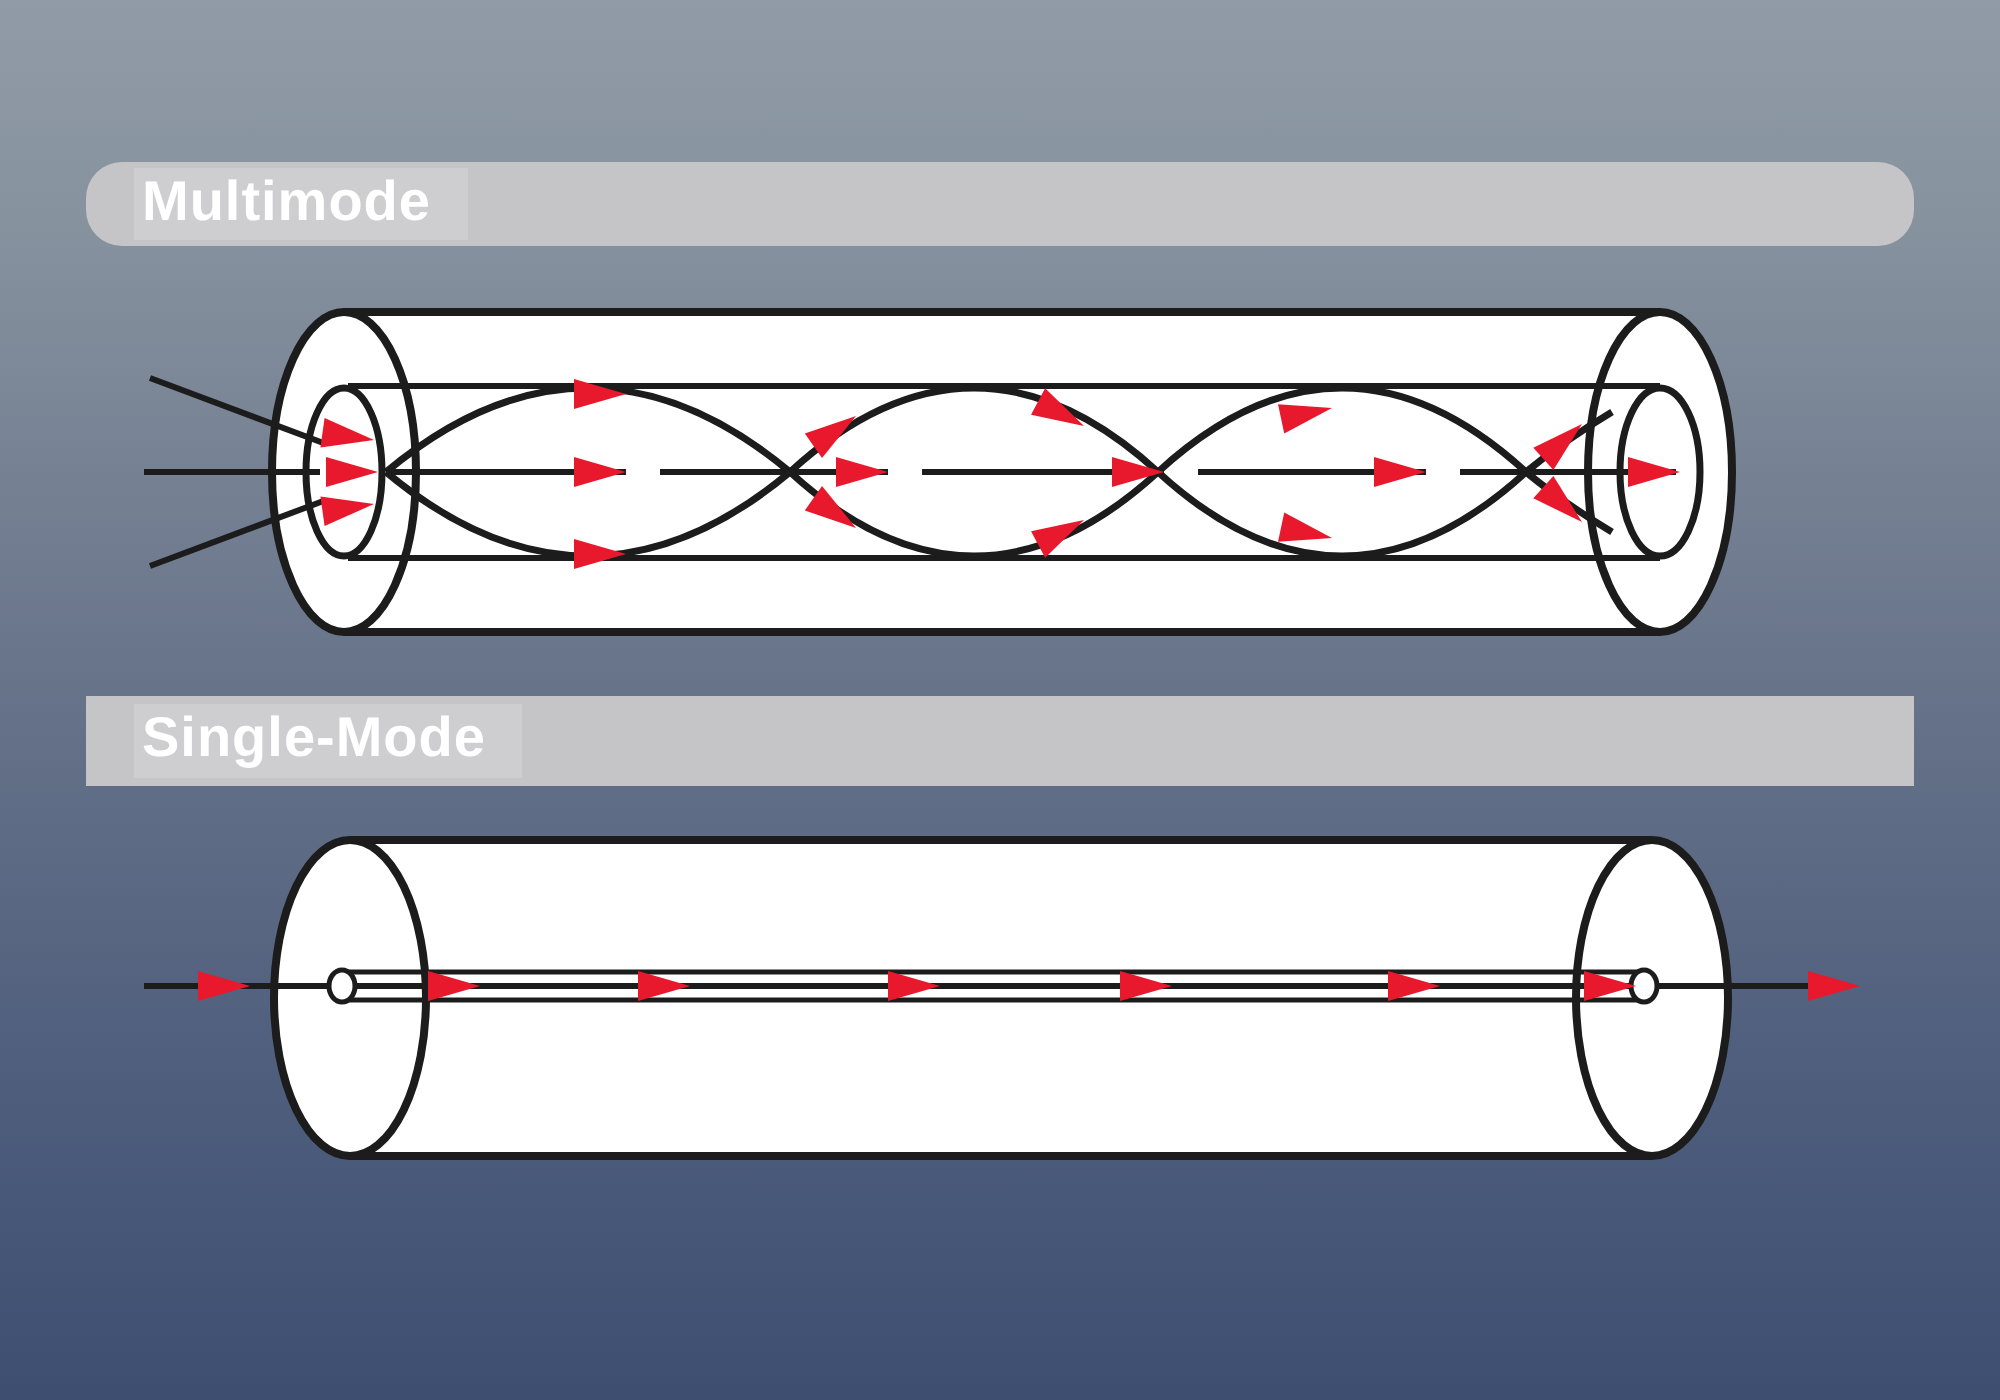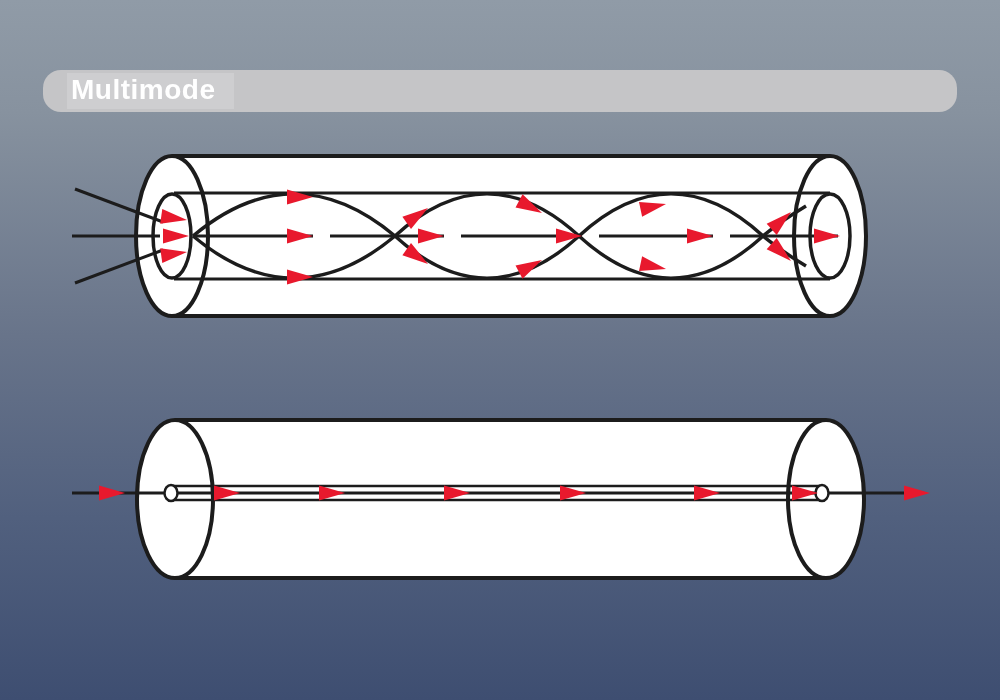--- a/index.html
+++ b/index.html
@@ -13,21 +13,21 @@
       var(--bg-mid) 48%,
       var(--bg-lower) 74%,
       var(--bg-bottom) 100%);
     font-family:"Liberation Sans",sans-serif;
   }
   .label-bar{
     position:absolute;left:43px;width:914px;
     background:var(--bar-bg);
     display:flex;align-items:center;
   }
-  .bar-multimode{top:70px;height:42px;border-radius:18px;}
+  .bar-multimode{top:81px;height:42px;border-radius:18px;}
   .bar-singlemode{top:348px;height:45px;}
   .label-text{
     margin-left:24px;
     padding:2px 18px 4px 4px;
     background:var(--bar-highlight);
     color:var(--label-text);
     font-size:28px;font-weight:bold;letter-spacing:.5px;
     line-height:1.1;
     white-space:nowrap;
   }
@@ -41,20 +41,23 @@
   .face{fill:var(--fiber-fill);stroke:var(--line);}
   .red{fill:var(--arrow-red);stroke:none;}
 </style>
 </head>
 <body>
 
 <div class="canvas">
 
   <div class="label-bar bar-multimode">
     <span class="label-text">Multimode</span>
+  </div>
+  <div class="label-bar bar-singlemode">
+    <span class="label-text">Single-Mode</span>
   </div>
 
   <svg class="diagram" width="1000" height="700" viewBox="0 0 1000 700">
     <defs>
       <path id="arrow" d="M0 0 L-26 -7.5 L-26 7.5 Z"></path>
     </defs>
 
     <g>
 
       <rect x="172" y="156" width="658" height="160" class="fiber-fill"></rect>

